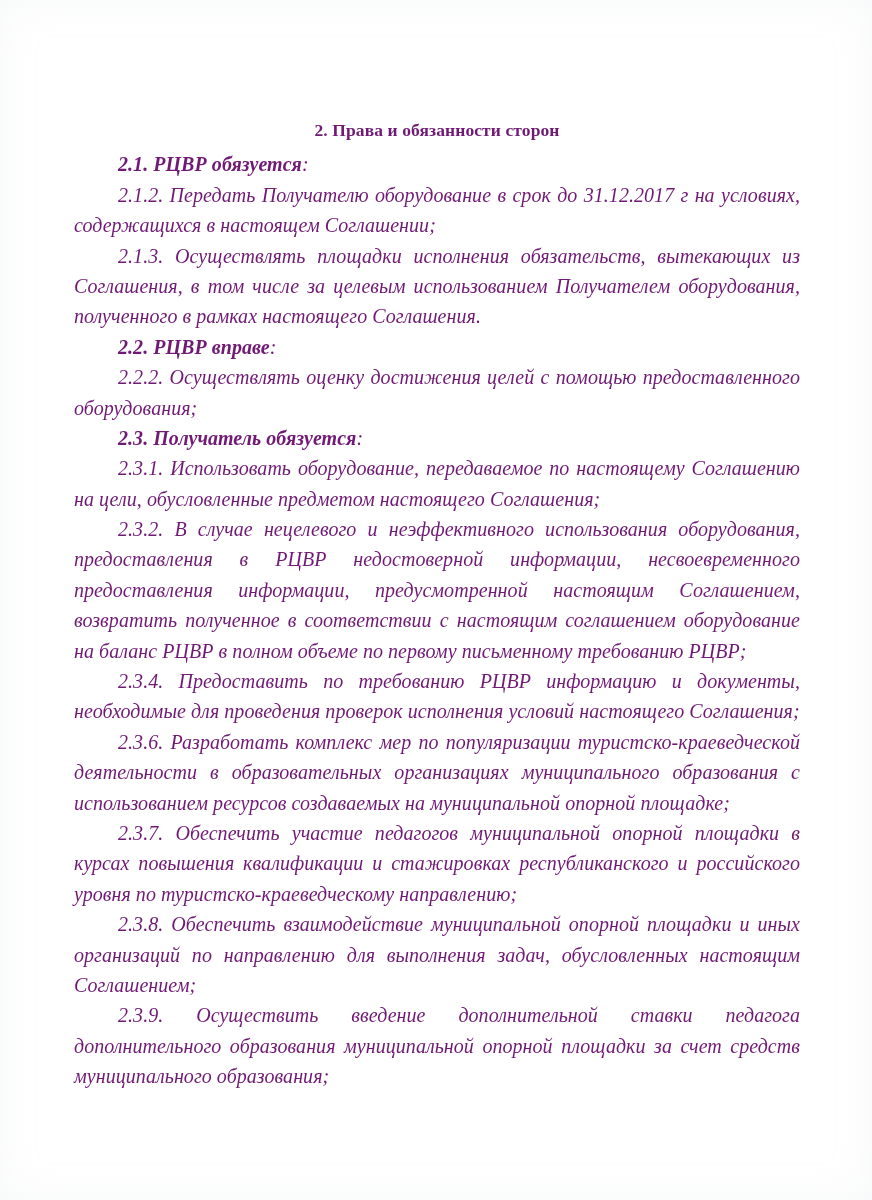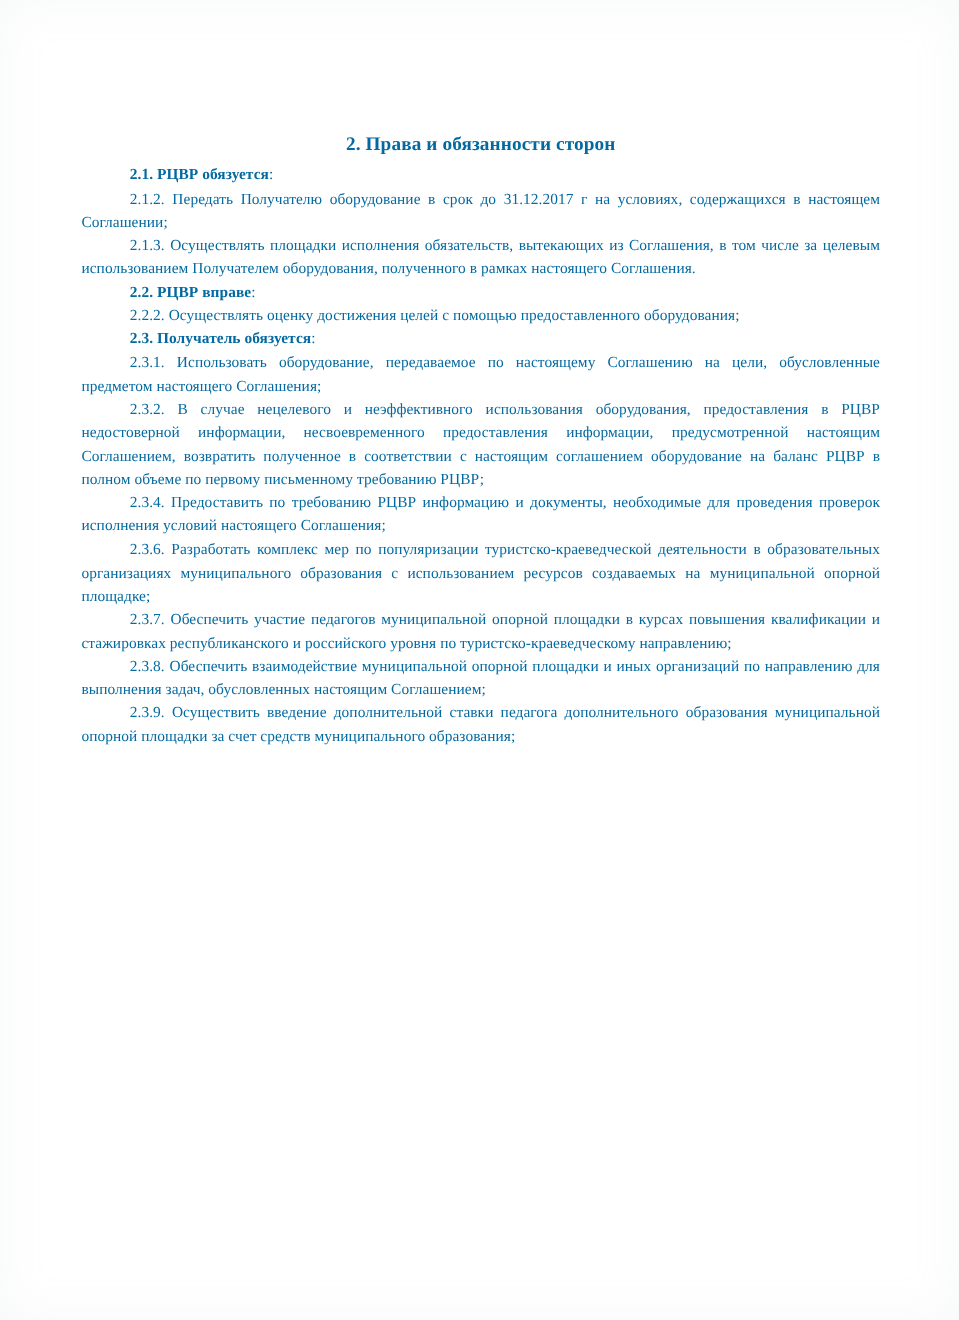--- a/index.html
+++ b/index.html
@@ -7,44 +7,45 @@
     padding: 0;
     background: #ffffff;
   }
   .page {
     position: relative;
     width: 872px;
     height: 1200px;
     background: #ffffff;
     overflow: hidden;
     font-family: "Liberation Serif", "DejaVu Serif", serif;
-    color: #0369a1;
+    color: #701a75;
   }
   .content {
     position: absolute;
     left: 74px;
     top: 118px;
     width: 726px;
   }
   .doc-title {
     text-align: center;
     font-weight: bold;
     font-size: 17.5px;
     line-height: 1.45;
     margin: 0 0 6px 0;
     letter-spacing: 0.1px;
   }
   p.para {
     margin: 0;
     text-align: justify;
     text-justify: inter-word;
-    font-size: 14px;
+    font-size: 20px;
     line-height: 1.52;
     text-indent: 44px;
     letter-spacing: 0.05px;
+    font-style: italic;
   }
   .b {
     font-weight: bold;
   }
   
   .page::after {
     content: "";
     position: absolute;
     inset: 0;
     pointer-events: none;

